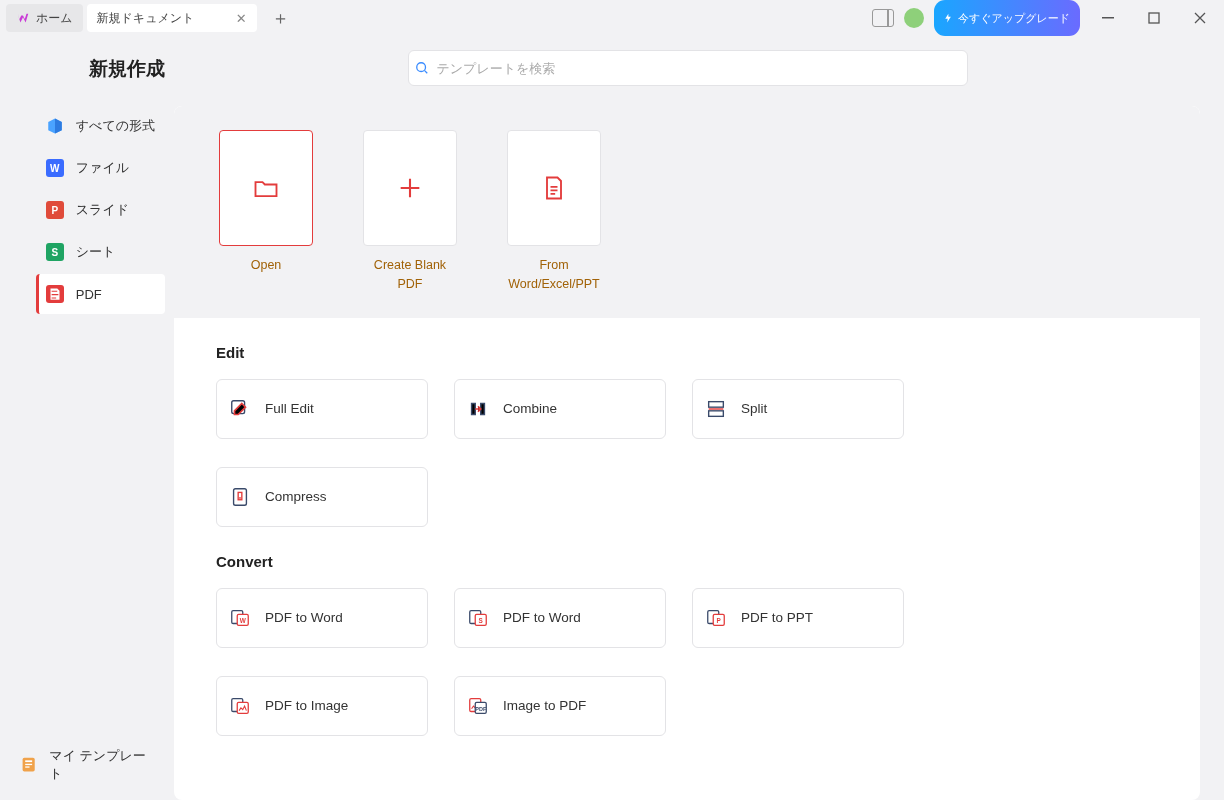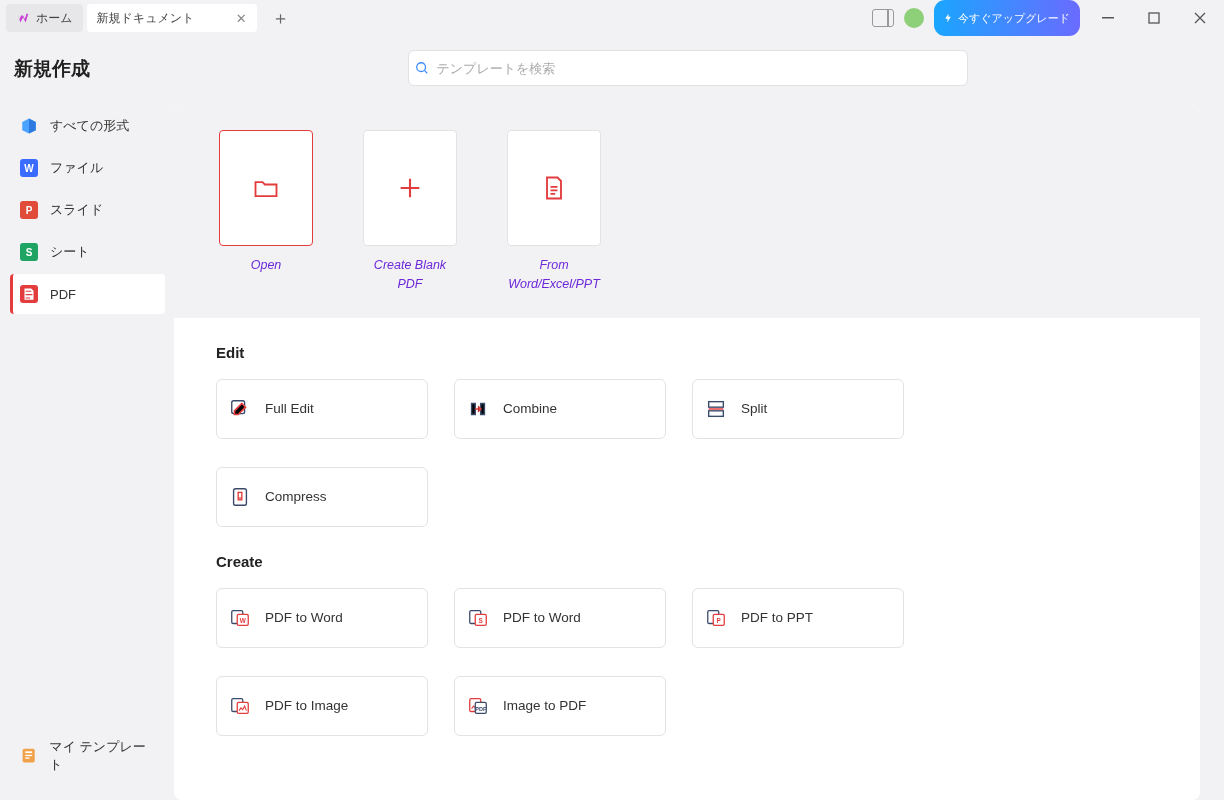--- a/index.html
+++ b/index.html
@@ -18,21 +18,21 @@
   .title-icons .split-icon { width: 22px; height: 18px; border: 1.5px solid #999; border-radius: 3px; position: relative; }
   .title-icons .split-icon::after { content:""; position:absolute; right:4px; top:0; bottom:0; width:1.5px; background:#999; }
   .avatar { width: 20px; height: 20px; border-radius: 50%; background: #8ed07a; }
   .upgrade { display: flex; align-items: center; gap: 4px; background: linear-gradient(90deg,#1aa6ff,#6a6bff); color: #fff; font-size: 11px; height: 36px; padding: 0 10px; border-radius: 11px; }
   .upgrade svg { width: 10px; height: 10px; }
   .winbtn { width: 36px; height: 28px; display: flex; align-items: center; justify-content: center; color: #555; font-size: 14px; }
   .winbtn svg { width: 12px; height: 12px; }
 
   
   .app { display: flex; height: calc(800px - 36px); }
-  .sidebar { width: 175px; background: #f2f2f4; display: flex; flex-direction: column; padding: 20px 10px 24px 10px; }
+  .sidebar { width: 175px; background: #f2f2f4; display: flex; flex-direction: column; padding: 20px 10px 15px 10px; align-items: flex-end; }
   .sidebar h1 { font-size: 19px; font-weight: 700; color: #222; padding-left: 4px; margin-bottom: 24px; }
   .nav { display: flex; flex-direction: column; gap: 2px; }
   .nav-item { display: flex; align-items: center; height: 40px; padding: 0 10px; border-radius: 4px; font-size: 13px; color: #333; gap: 12px; cursor: pointer; }
   .nav-item.active { background: #ffffff; border-left: 3px solid #e33c3c; padding-left: 7px; }
   .nav-item .ico { width: 18px; height: 18px; display: flex; align-items: center; justify-content: center; }
   .ico.cube svg { width: 20px; height: 20px; }
   .ico.sq { width: 18px; height: 18px; border-radius: 3px; display: flex; align-items: center; justify-content: center; color:#fff; font-size: 10px; font-weight: 700; }
   .ico.word { background: #3a6cff; }
   .ico.ppt  { background: #e04b3a; }
   .ico.sheet{ background: #1fa463; }
@@ -50,21 +50,21 @@
 
   .panel { background: #fff; border-radius: 8px; flex: 1; overflow: auto; padding: 0 0 24px 0; margin-left: -1px; }
 
   
   .create-strip { background: #f2f2f4; padding: 24px 0 24px 0; border-radius: 8px 8px 0 0; margin-bottom: 0; }
   .create-row { display: flex; gap: 44px; padding-left: 42px; }
   .create-item { width: 100px; text-align: center; }
   .create-card { width: 94px; height: 116px; background: #fff; border: 1px solid #e3e3e6; border-radius: 4px; display: flex; align-items: center; justify-content: center; margin: 0 auto 10px; }
   .create-item.selected .create-card { border: 1px solid #e33c3c; }
   .create-card svg { width: 28px; height: 28px; color: #e33c3c; }
-  .create-label { font-size: 12.5px; color: #6d28d9; line-height: 1.5; font-style: italic; }
+  .create-label { font-size: 12.5px; color: #a16207; line-height: 1.5; }
 
   .section { padding: 26px 42px 0 42px; }
   .section h2 { font-size: 15px; font-weight: 700; color: #222; margin-bottom: 18px; }
   .grid3 { display: grid; grid-template-columns: repeat(3, 212px); gap: 28px 26px; }
   .tool { height: 60px; border: 1px solid #e3e3e6; border-radius: 6px; background: #fff; display: flex; align-items: center; padding: 0 12px; gap: 14px; font-size: 13.5px; color: #333; cursor: pointer; }
   .tool .ticon { width: 22px; height: 22px; display: flex; align-items:center; justify-content:center; color:#e33c3c; }
   .tool .ticon.nav { color:#3a4a6a; }
   .tool .ticon svg { width:22px; height:22px; }
 </style>
 </head>
@@ -263,21 +263,21 @@
                   <circle cx="12" cy="13" r="1" fill="#e33c3c"></circle>
                 </svg>
             </span>
             <span>Compress</span>
           </div>
 
         </div>
       </div>
 
       <div class="section">
-        <h2>Create</h2>
+        <h2>Convert</h2>
         <div class="grid3">
 
           <div class="tool">
             <span class="ticon">
               <svg viewBox="0 0 24 24">
                   <rect x="3" y="4" width="12" height="14" rx="1.5" fill="none" stroke="#3a4a6a" stroke-width="1.4"></rect>
                   <rect x="9" y="8" width="12" height="12" rx="1.5" fill="#fff" stroke="#e33c3c" stroke-width="1.4"></rect>
                   <text x="15" y="17" font-size="7" fill="#e33c3c" text-anchor="middle" font-weight="700">W</text>
                 </svg>
             </span>

